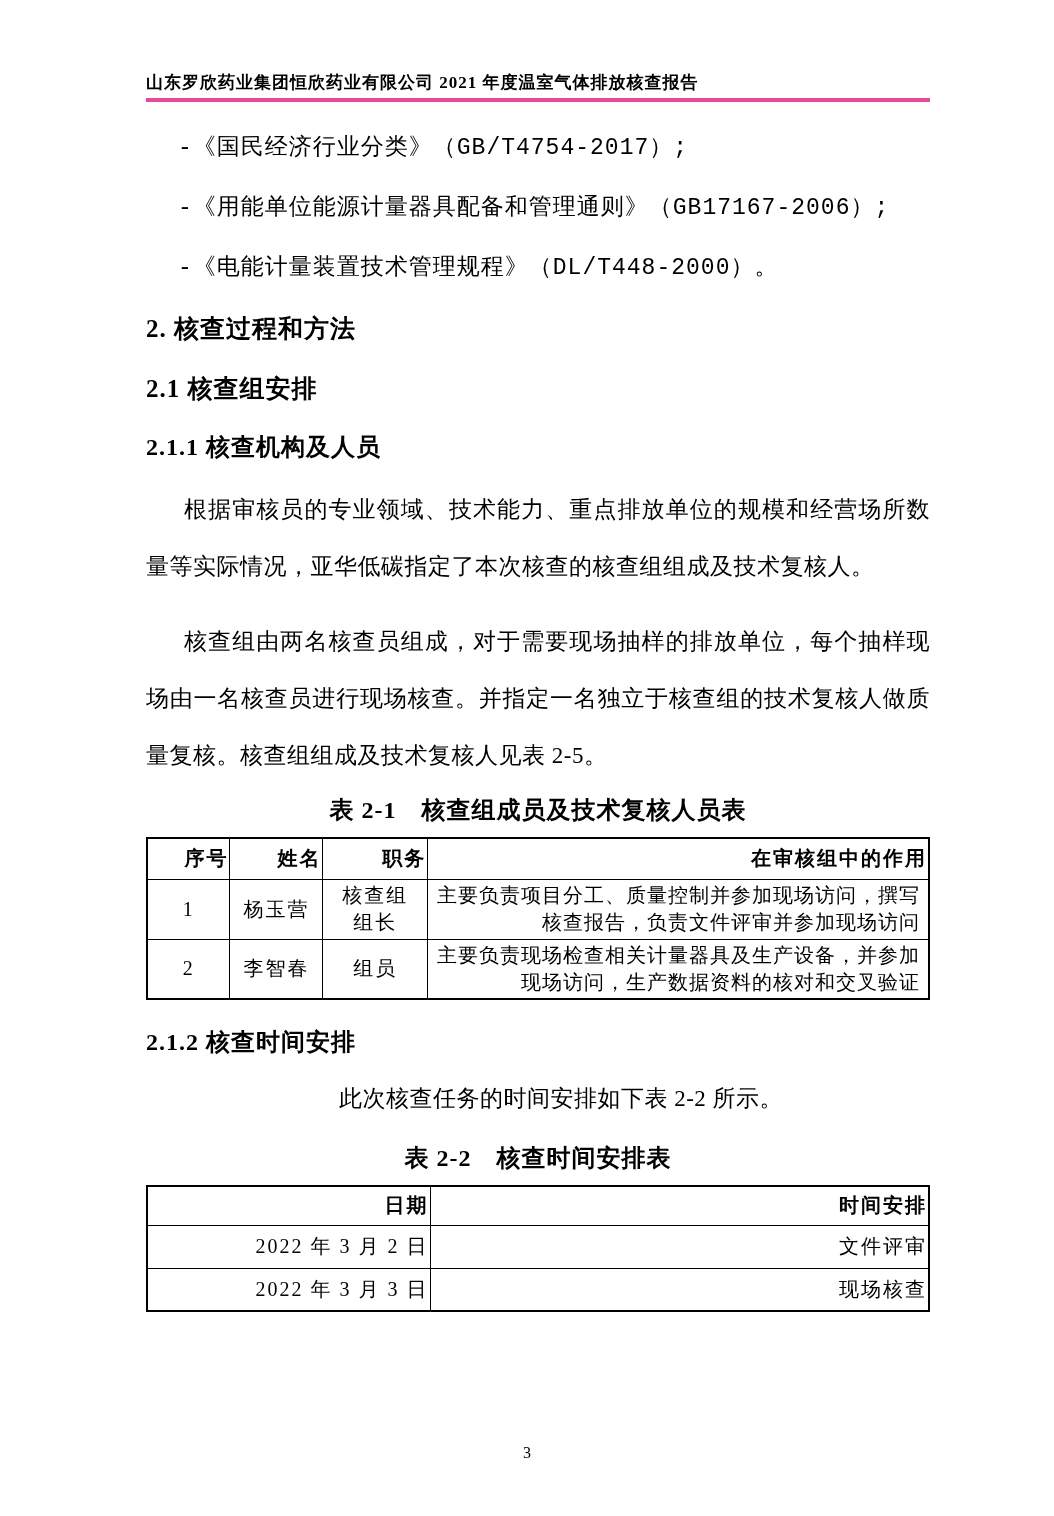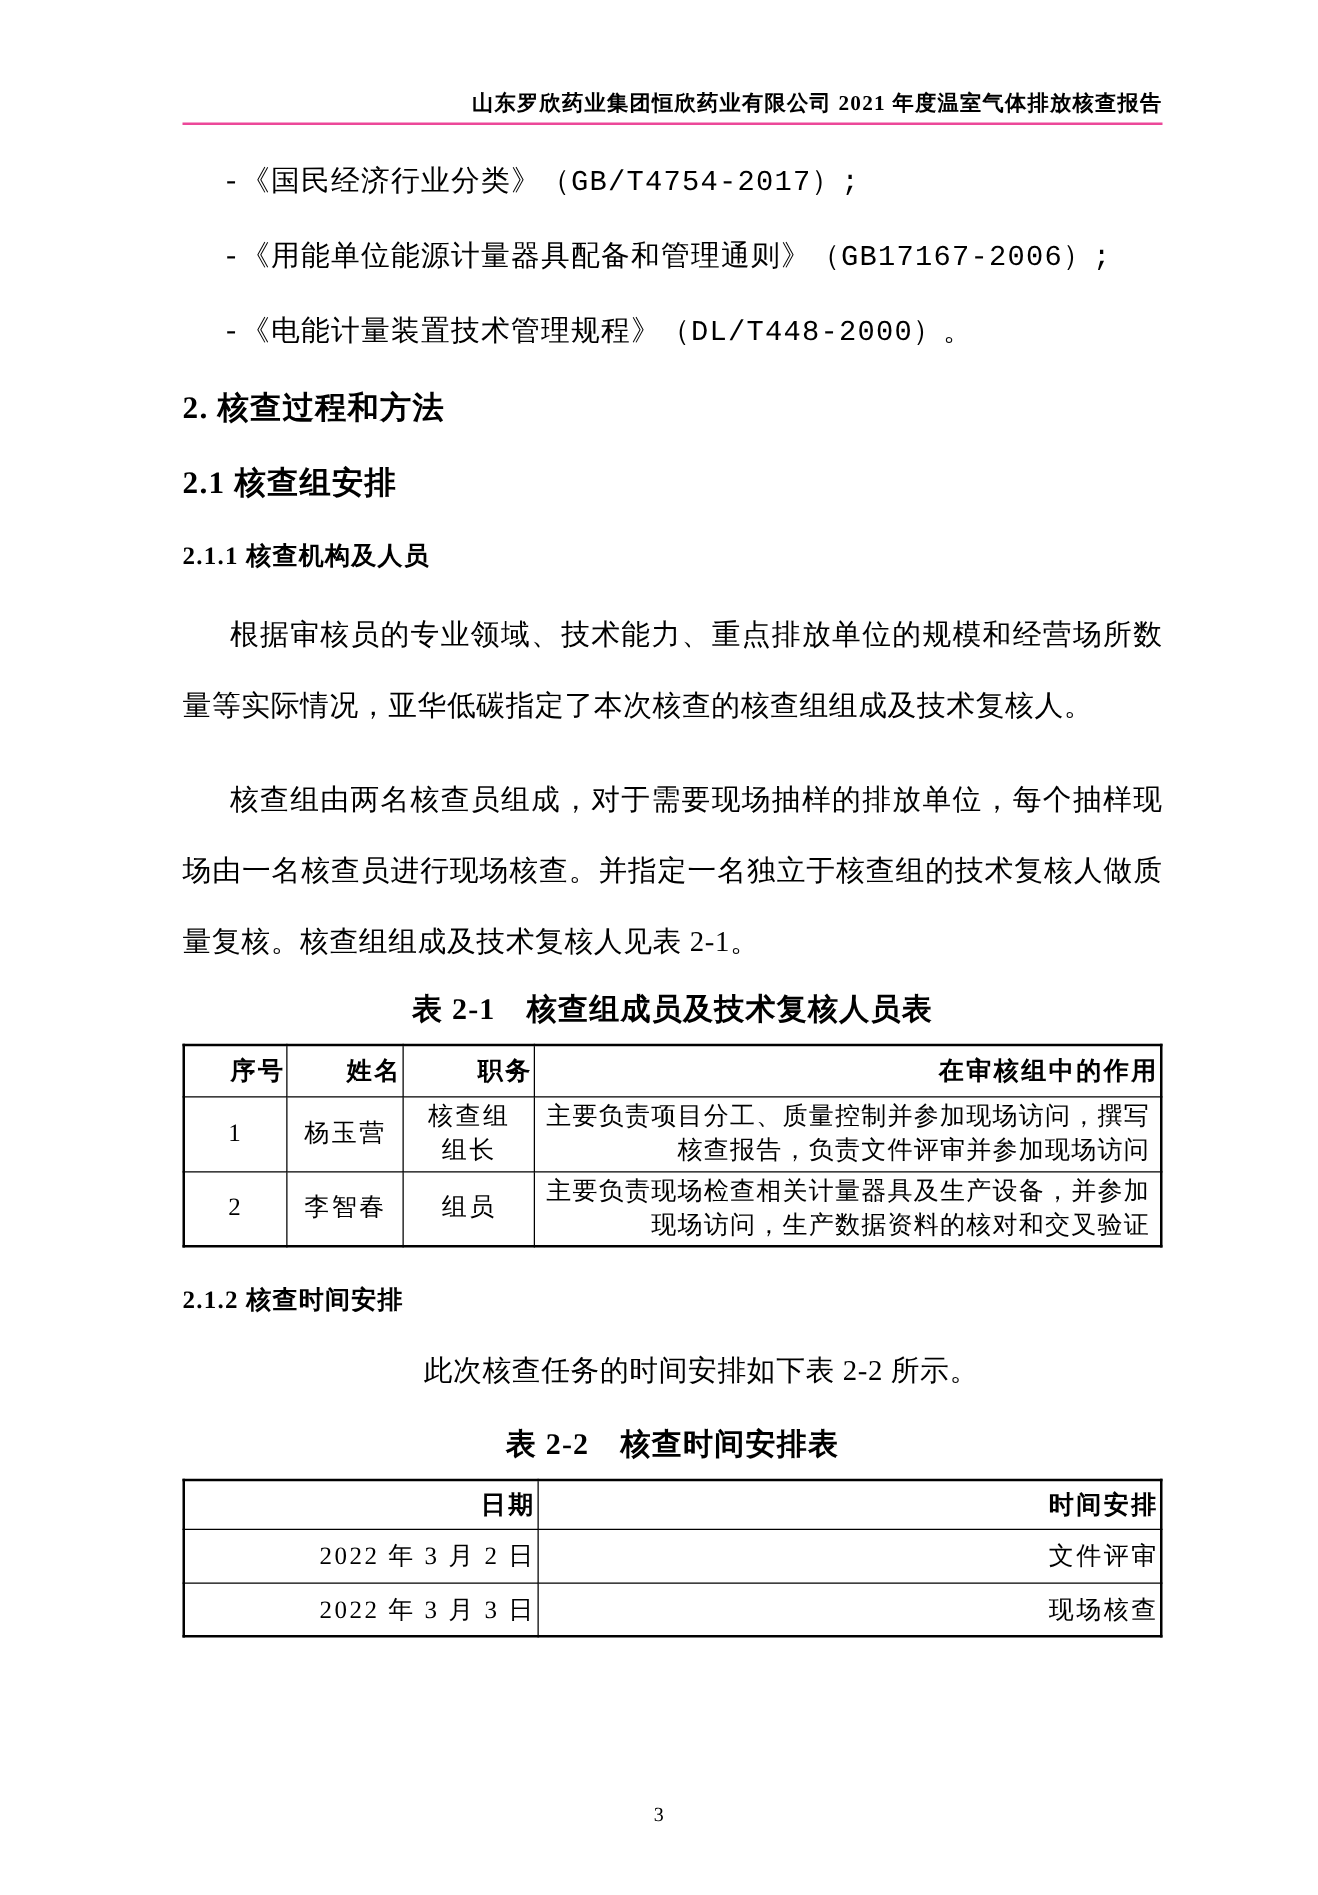--- a/index.html
+++ b/index.html
@@ -19,22 +19,22 @@
     width: 1054px;
     height: 1516px;
     background: #ffffff;
     box-sizing: border-box;
     padding: 0 124px 0 146px; 
   }
   
   .running-header {
     padding-top: 72px;
     padding-bottom: 4px;
-    border-bottom: 2px solid #ec4899;
-    text-align: right;
+    border-bottom: 4px solid #ec4899;
+    text-align: left;
     font-size: 17px;
     font-weight: bold;
     line-height: 22px;
     letter-spacing: 1px;
   }
   
   .ref-list { margin-top: 31px; font-family: Liberation Mono, monospace; }
   .ref-item {
     font-size: 23px;
     line-height: 30px;
@@ -51,21 +51,21 @@
     letter-spacing: 1px;
   }
   .h-l2 {
     font-size: 25px;
     font-weight: bold;
     line-height: 32px;
     margin-top: 28px;
     letter-spacing: 1px;
   }
   .h-l3 {
-    font-size: 20px;
+    font-size: 24px;
     font-weight: bold;
     line-height: 32px;
     margin-top: 26px;
     letter-spacing: 1px;
   }
   
   .para {
     font-size: 23px;
     line-height: 57px;
     text-align: justify;
@@ -149,21 +149,21 @@
     <div class="ref-item">-《国民经济行业分类》（GB/T4754-2017）;</div>
     <div class="ref-item">-《用能单位能源计量器具配备和管理通则》（GB17167-2006）;</div>
     <div class="ref-item">-《电能计量装置技术管理规程》（DL/T448-2000）。</div>
   </div>
 
   <div class="h-l1">2. 核查过程和方法</div>
   <div class="h-l2">2.1 核查组安排</div>
   <div class="h-l3">2.1.1 核查机构及人员</div>
 
   <div class="para">根据审核员的专业领域、技术能力、重点排放单位的规模和经营场所数量等实际情况，亚华低碳指定了本次核查的核查组组成及技术复核人。</div>
-  <div class="para">核查组由两名核查员组成，对于需要现场抽样的排放单位，每个抽样现场由一名核查员进行现场核查。并指定一名独立于核查组的技术复核人做质量复核。核查组组成及技术复核人见表 2-1。</div>
+  <div class="para">核查组由两名核查员组成，对于需要现场抽样的排放单位，每个抽样现场由一名核查员进行现场核查。并指定一名独立于核查组的技术复核人做质量复核。核查组组成及技术复核人见表 2-5。</div>
 
   <div class="tbl-caption">表 2-1　核查组成员及技术复核人员表</div>
 
   <table class="doc-table t1">
     <colgroup>
       <col style="width:10.6%">
       <col style="width:11.9%">
       <col style="width:13.4%">
       <col style="width:64.1%">
     </colgroup>

